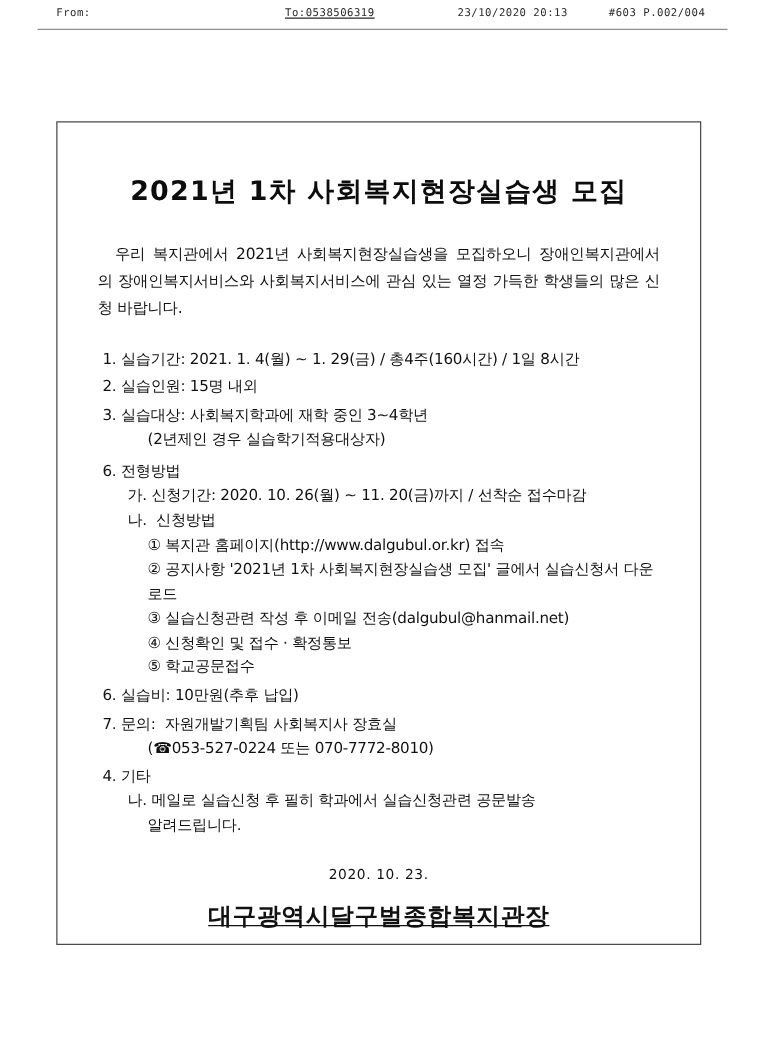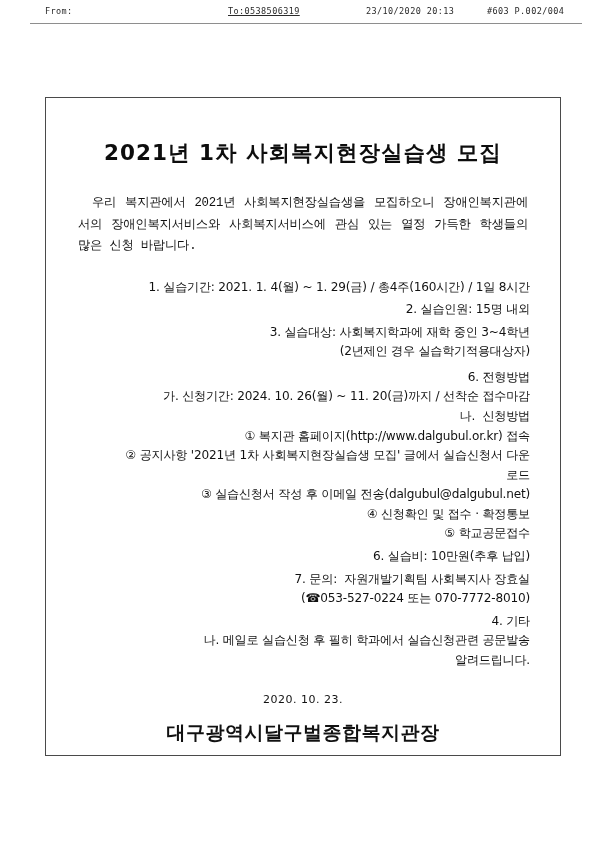--- a/index.html
+++ b/index.html
@@ -73,35 +73,33 @@
     margin: 6px 0 26px 0;
     color: #0d0d0d;
   }
 
   .intro {
     font-size: 12.3px;
     line-height: 1.75;
     text-align: justify;
     margin: 0 6px 20px 6px;
     letter-spacing: -0.2px;
-    font-family: Liberation Mono, monospace;
   }
   .intro .indent { margin-left: 14px; }
 
   .items {
     font-size: 12.1px;
     line-height: 1.62;
     letter-spacing: -0.2px;
     margin: 0 4px;
   }
 
   .line {
     display: block;
     white-space: pre-wrap;
-    text-align: right;
   }
 
   .lv1 { margin-left: 6px; }
   .lv2 { margin-left: 26px; }
   .lv3 { margin-left: 42px; }
 
   .gap-s { height: 3px; }
 
   .date-line {
     text-align: center;
@@ -109,20 +107,21 @@
     margin-top: 22px;
     letter-spacing: 0.5px;
   }
 
   .org-line {
     text-align: center;
     font-size: 19px;
     font-weight: bold;
     margin-top: 14px;
     letter-spacing: 0.5px;
+    text-decoration: underline;
   }
 </style>
 </head>
 <body>
 
 <div class="fax-header">
   <span class="fax-from">From:</span>
   <span class="fax-to">To:0538506319</span>
   <span class="fax-date">23/10/2020 20:13</span>
   <span class="fax-pages">#603 P.002/004</span>
@@ -140,25 +139,25 @@
     <div class="items">
         <div class="line lv1">1. 실습기간: 2021. 1. 4(월) ~ 1. 29(금) / 총4주(160시간) / 1일 8시간</div>
         <div class="gap-s"></div>
         <div class="line lv1">2. 실습인원: 15명 내외</div>
         <div class="gap-s"></div>
         <div class="line lv1">3. 실습대상: 사회복지학과에 재학 중인 3~4학년</div>
         <div class="line lv3">(2년제인 경우 실습학기적용대상자)</div>
         <div class="gap-s"></div>
         <div class="gap-s"></div>
         <div class="line lv1">6. 전형방법</div>
-        <div class="line lv2">가. 신청기간: 2024. 10. 26(월) ~ 11. 20(금)까지 / 선착순 접수마감</div>
+        <div class="line lv2">가. 신청기간: 2020. 10. 26(월) ~ 11. 20(금)까지 / 선착순 접수마감</div>
         <div class="line lv2">나.  신청방법</div>
         <div class="line lv3">① 복지관 홈페이지(http://www.dalgubul.or.kr) 접속</div>
         <div class="line lv3">② 공지사항 '2021년 1차 사회복지현장실습생 모집' 글에서 실습신청서 다운로드</div>
-        <div class="line lv3">③ 실습신청서 작성 후 이메일 전송(dalgubul@dalgubul.net)</div>
+        <div class="line lv3">③ 실습신청관련 작성 후 이메일 전송(dalgubul@hanmail.net)</div>
         <div class="line lv3">④ 신청확인 및 접수 · 확정통보</div>
         <div class="line lv3">⑤ 학교공문접수</div>
         <div class="gap-s"></div>
         <div class="line lv1">6. 실습비: 10만원(추후 납입)</div>
         <div class="gap-s"></div>
         <div class="line lv1">7. 문의:  자원개발기획팀 사회복지사 장효실</div>
         <div class="line lv3">(☎053-527-0224 또는 070-7772-8010)</div>
         <div class="gap-s"></div>
         <div class="line lv1">4. 기타</div>
         <div class="line lv2">나. 메일로 실습신청 후 필히 학과에서 실습신청관련 공문발송</div>

